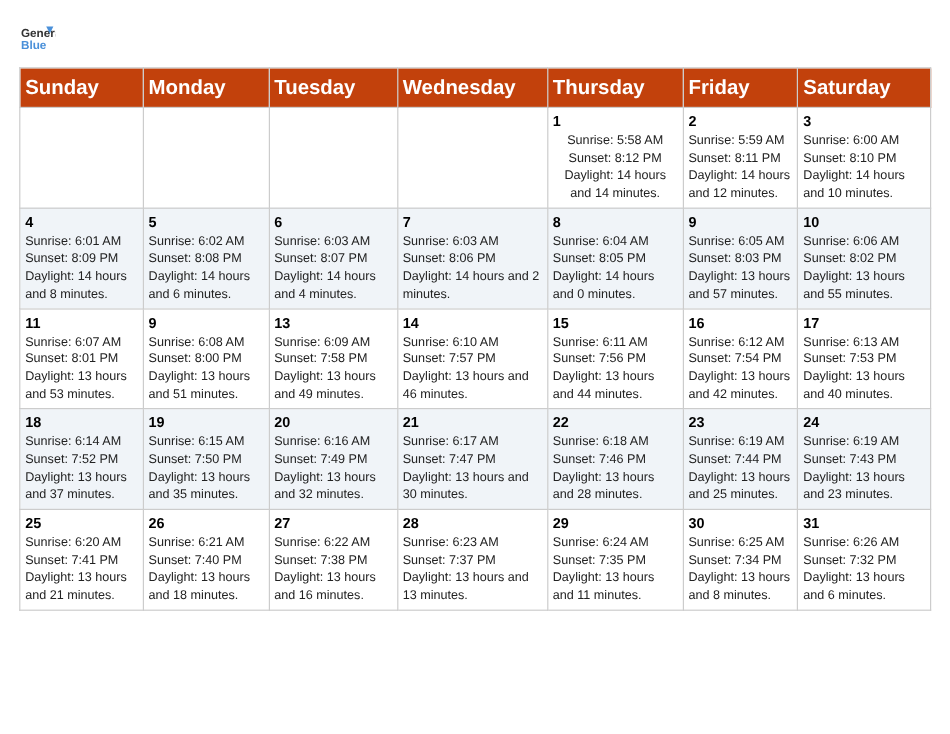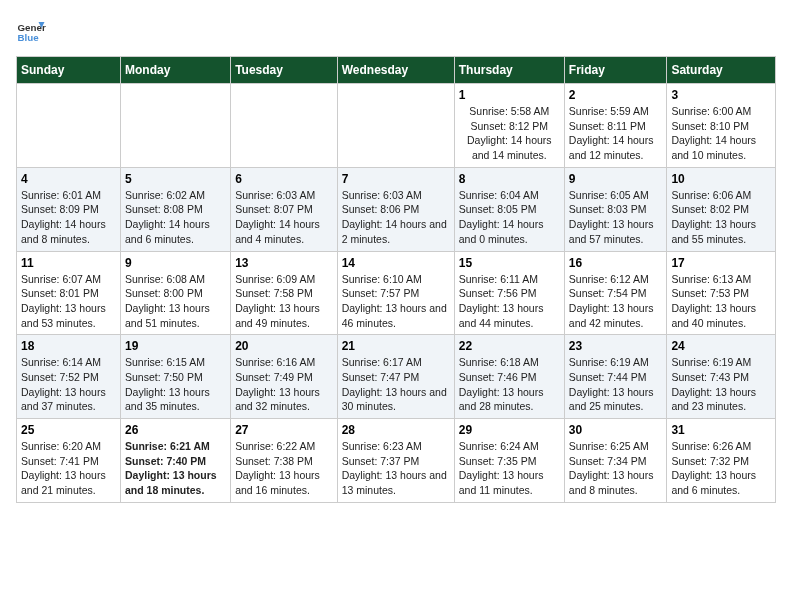--- a/index.html
+++ b/index.html
@@ -36,25 +36,25 @@
     .subtitle {
       font-size: 16px;
       color: #444;
     }
     table {
       width: 100%;
       border-collapse: collapse;
       font-size: 11px;
     }
     thead tr th {
-      background-color: #14532d;
+      background-color: #c2410c;
       color: #fff;
       padding: 6px 4px;
       text-align: left;
-      font-size: 12px;
+      font-size: 17px;
       font-weight: bold;
       border: 1px solid #ccc;
     }
     tbody tr td {
       border: 1px solid #ccc;
       vertical-align: top;
       padding: 4px;
       min-height: 70px;
       height: 80px;
     }
@@ -260,21 +260,21 @@
       </tr>
       <tr>
         <td>
           <span class="day-num">25</span>
           <div class="day-info" style="white-space: pre-line;">Sunrise: 6:20 AM
 Sunset: 7:41 PM
 Daylight: 13 hours and 21 minutes.</div>
         </td>
         <td>
           <span class="day-num">26</span>
-          <div class="day-info" style="white-space: pre-line; font-weight: bold;">Sunrise: 6:21 AM
+          <div class="day-info" style="white-space: pre-line;">Sunrise: 6:21 AM
 Sunset: 7:40 PM
 Daylight: 13 hours and 18 minutes.</div>
         </td>
         <td>
           <span class="day-num">27</span>
           <div class="day-info" style="white-space: pre-line;">Sunrise: 6:22 AM
 Sunset: 7:38 PM
 Daylight: 13 hours and 16 minutes.</div>
         </td>
         <td>

